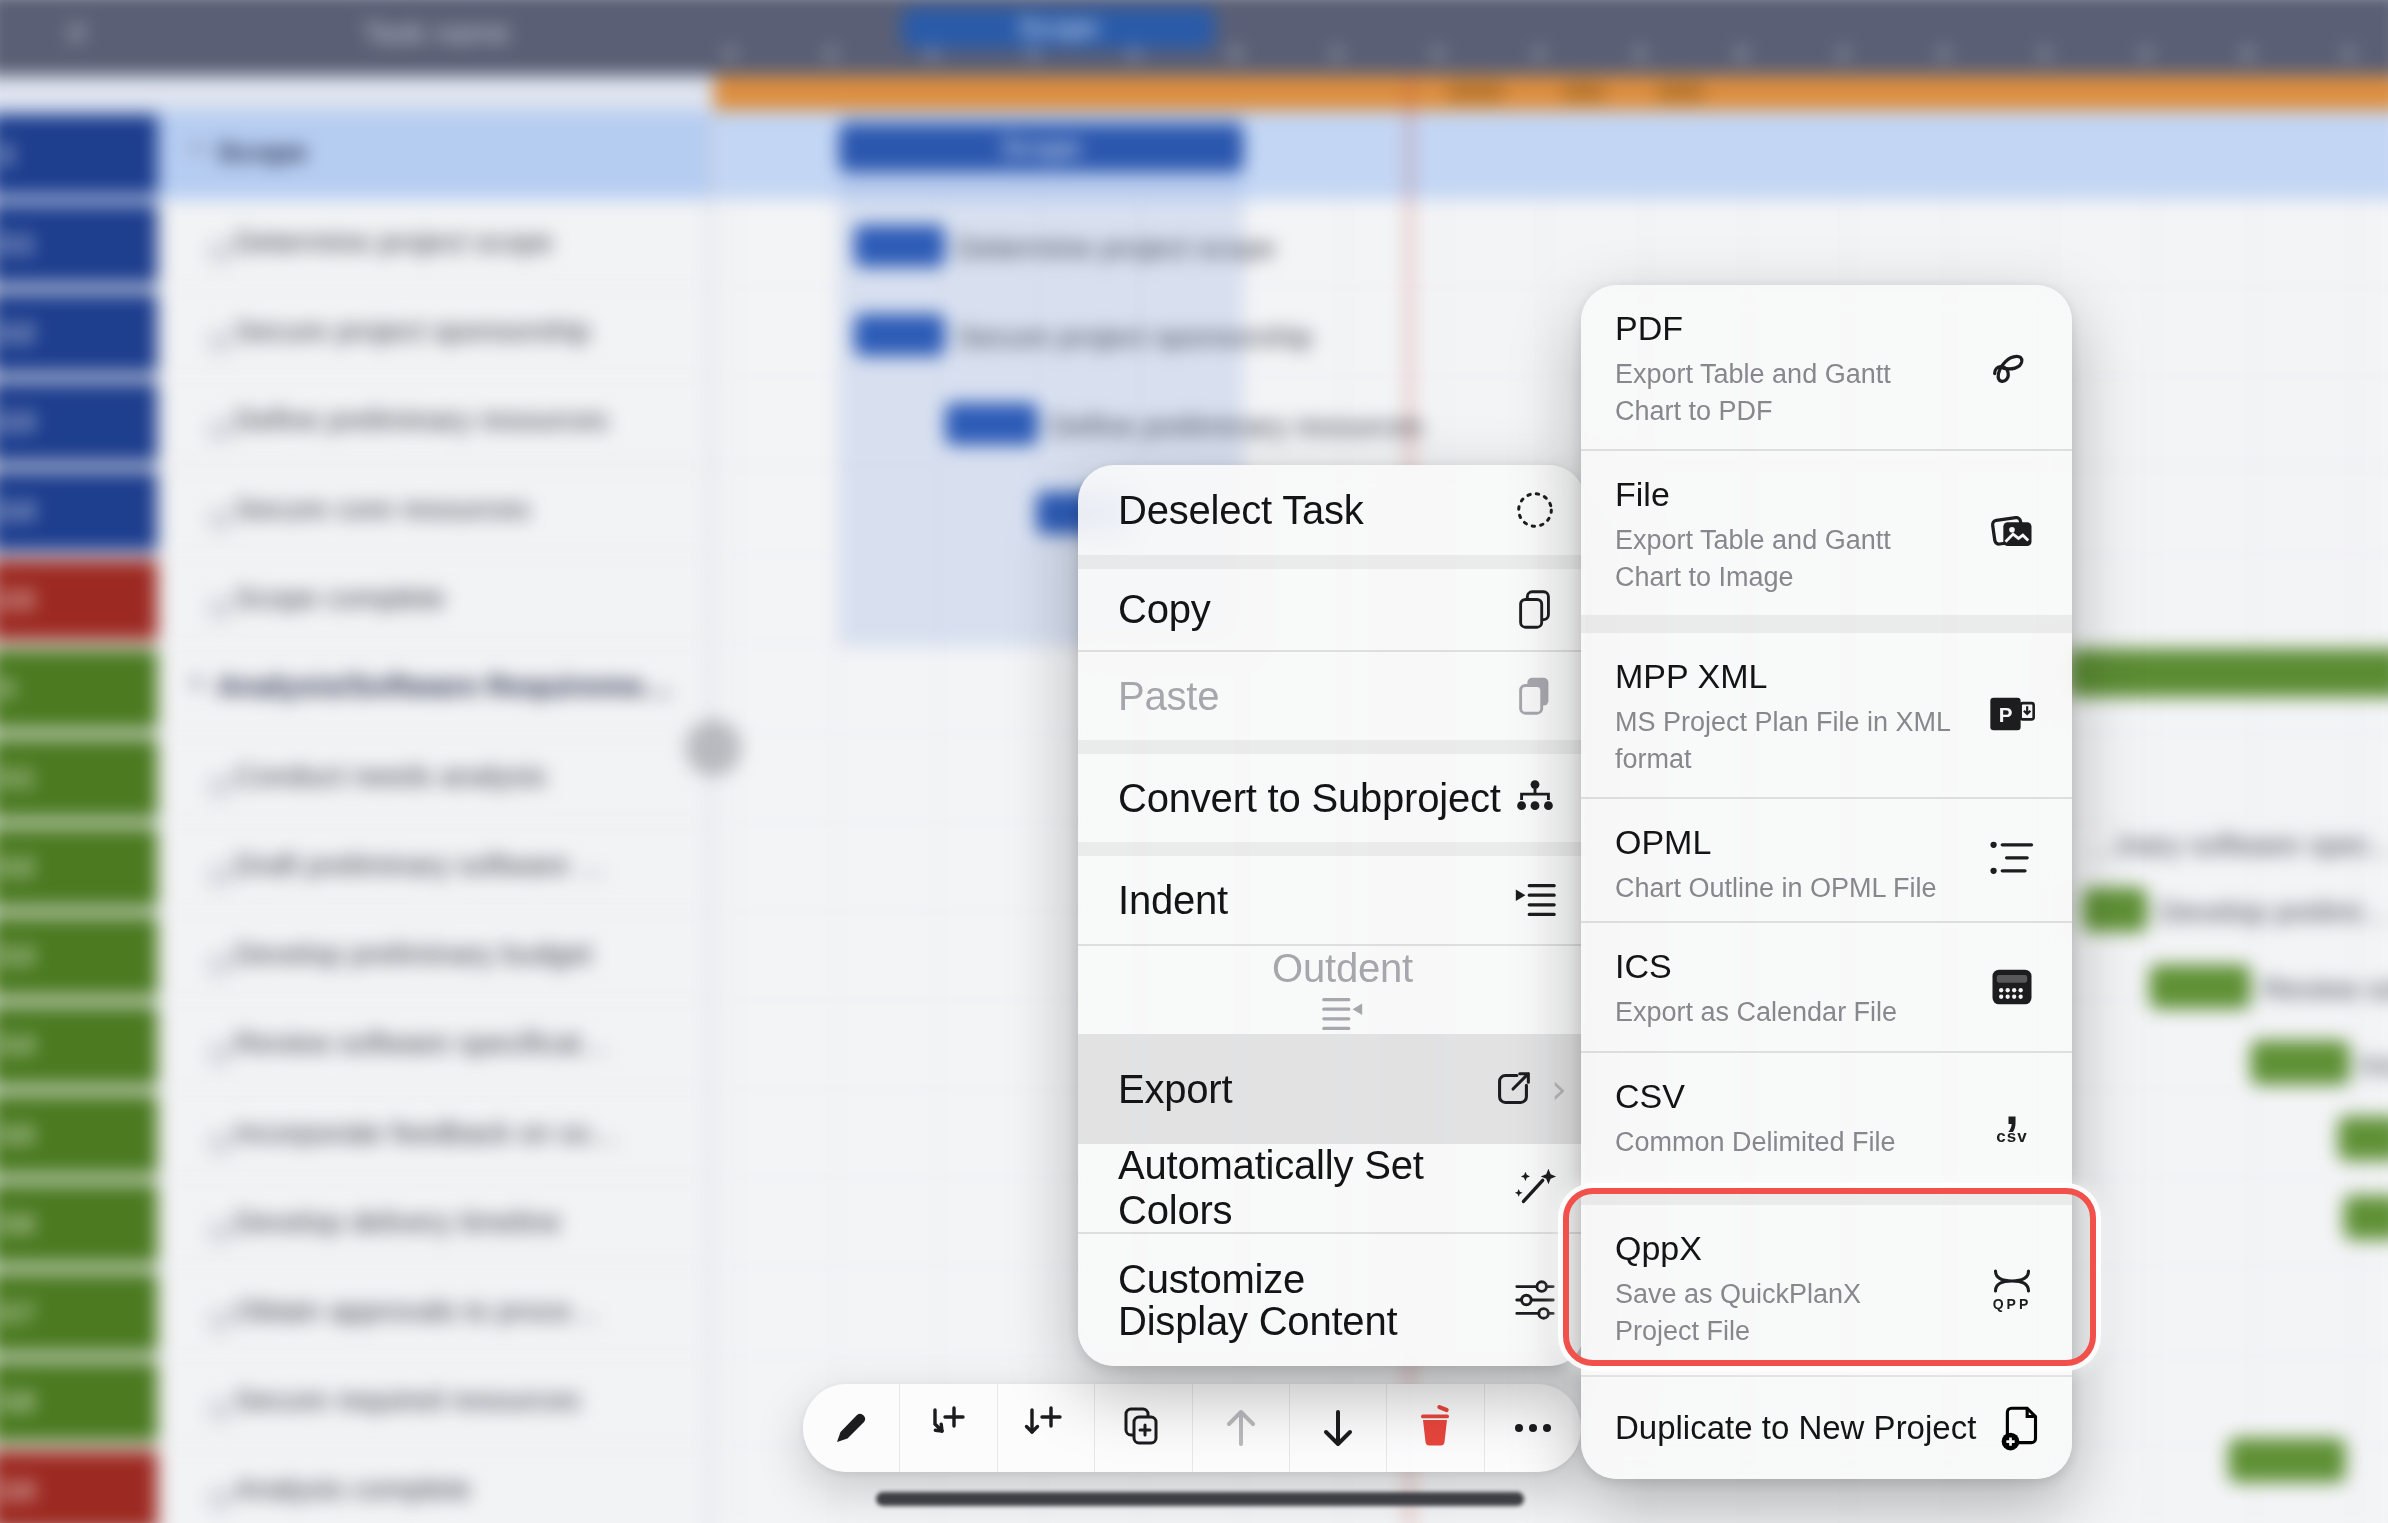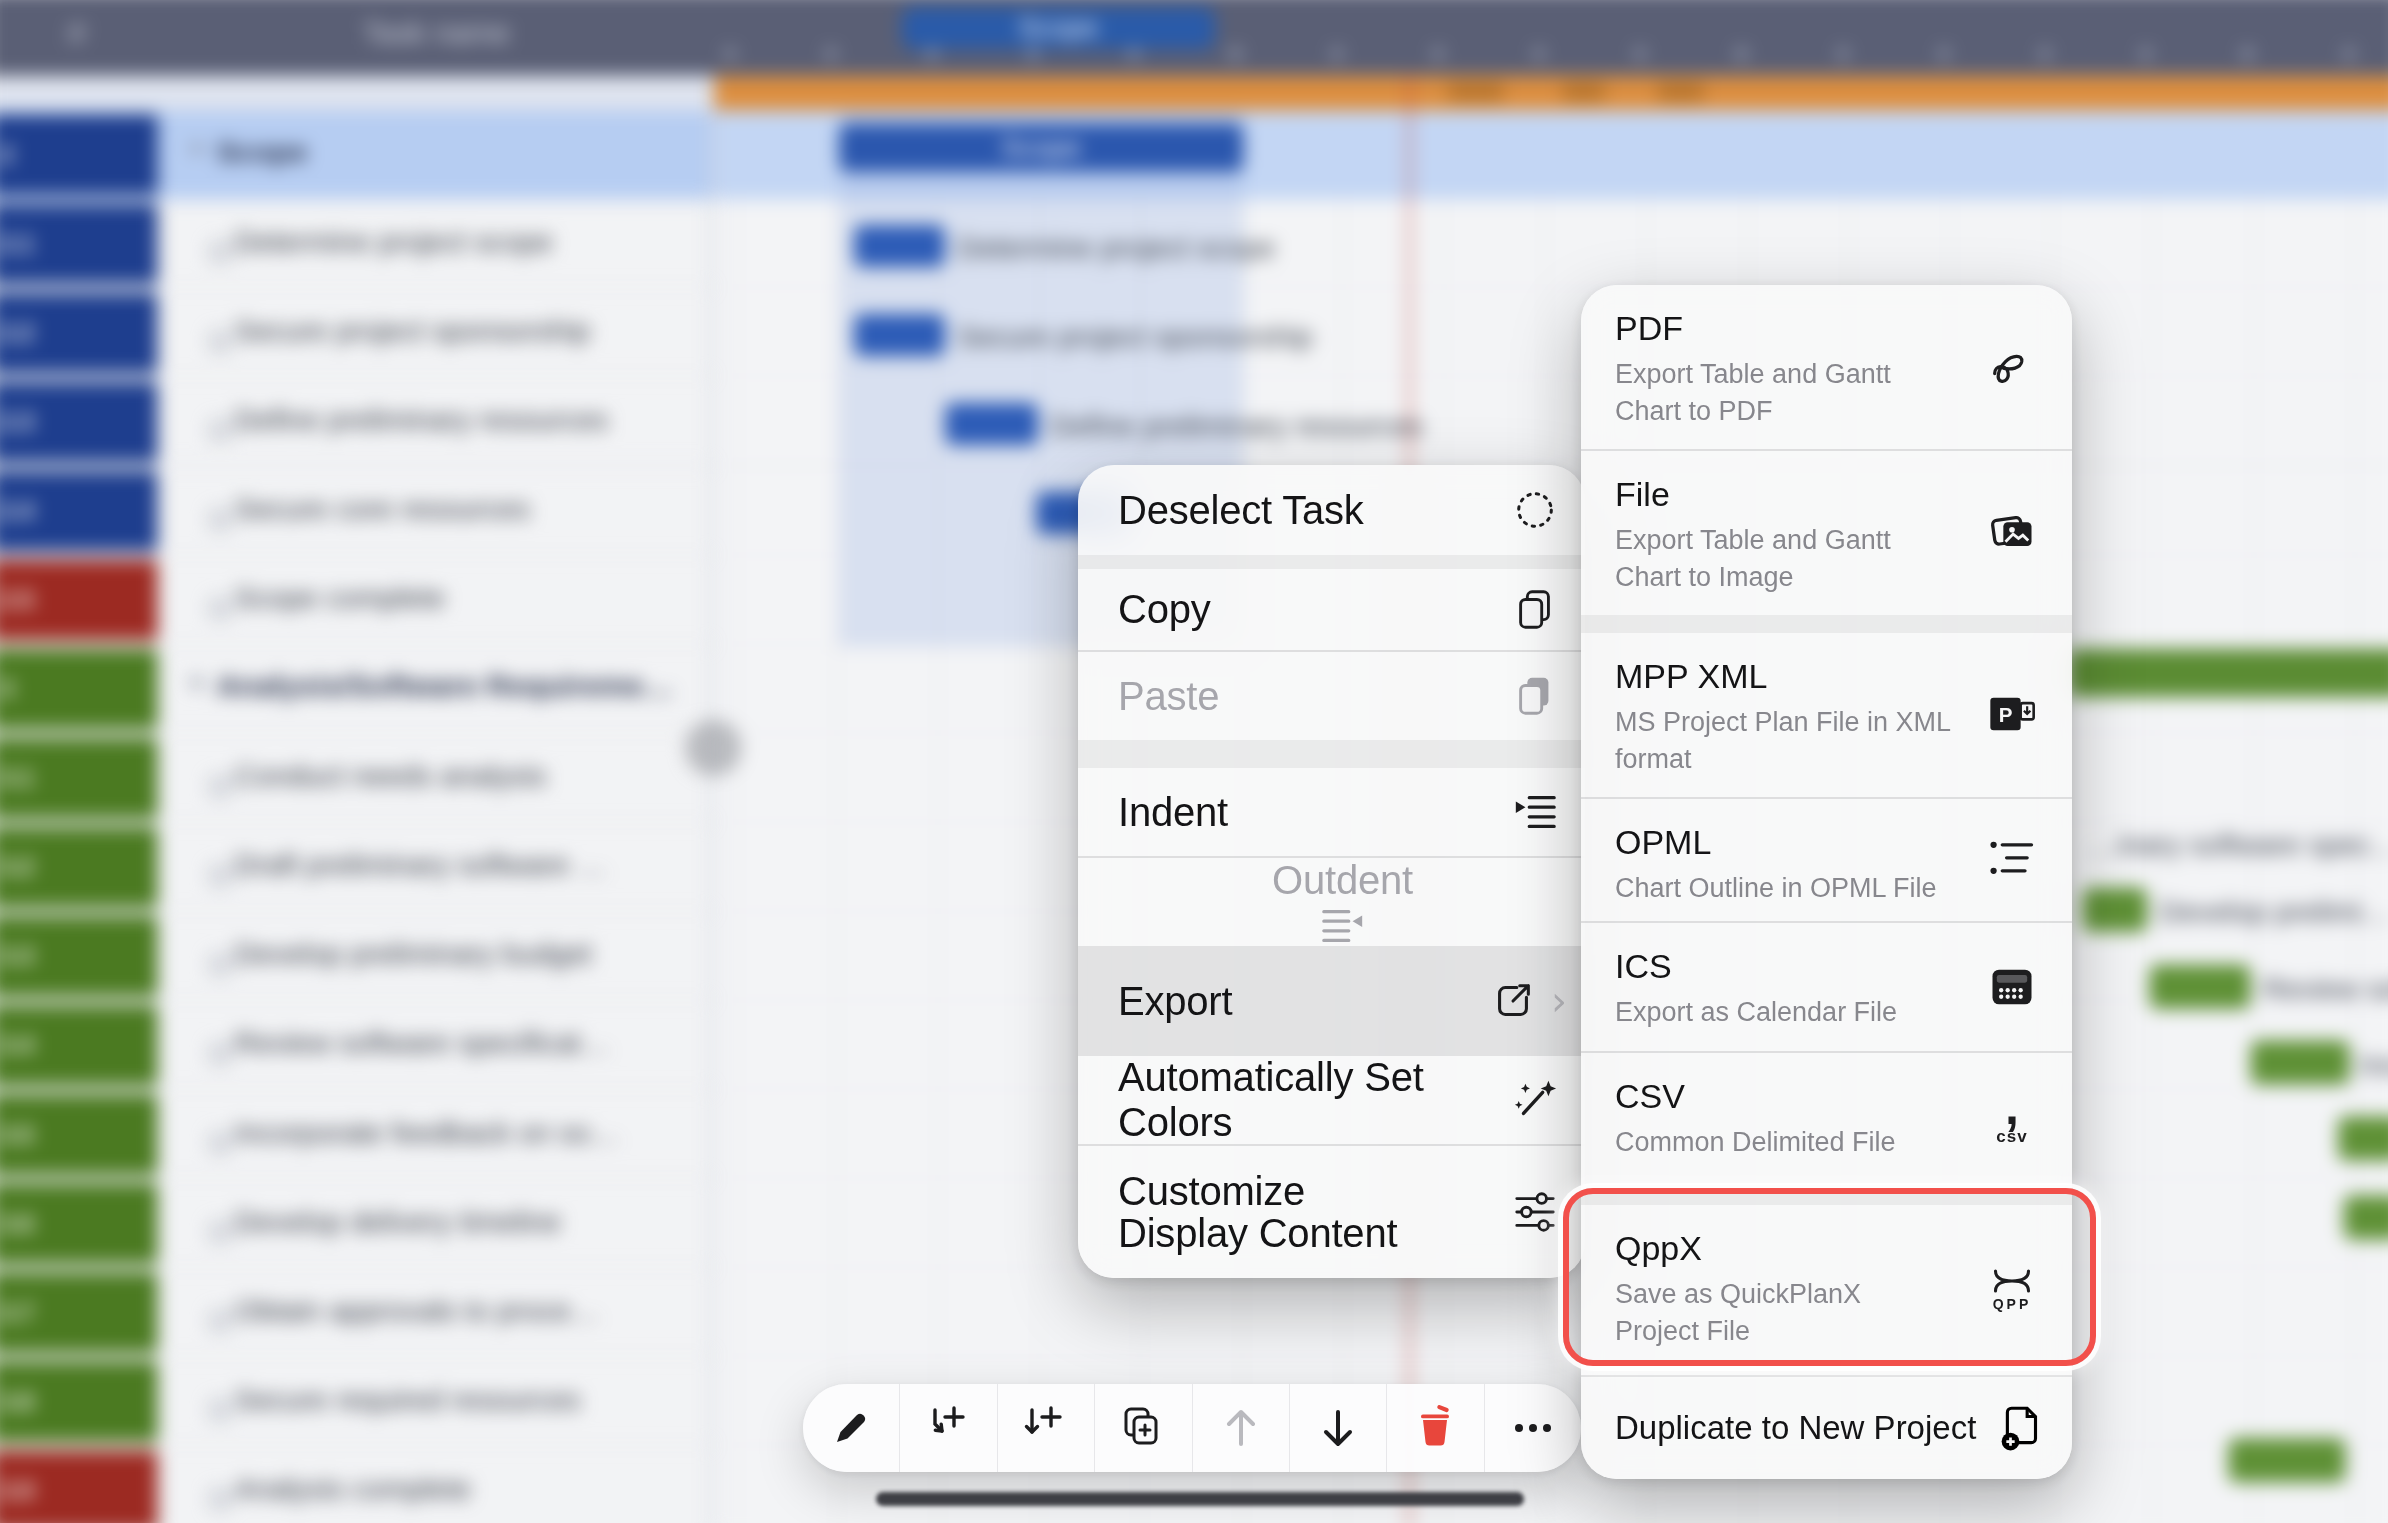--- a/index.html
+++ b/index.html
@@ -216,20 +216,32 @@
     <div class="cm-item disabled" style="height:88px;">
       <span class="lbl">Paste</span>
       <span class="icon-slot">
         <svg width="46" height="46" viewBox="0 0 48 48">
             <rect x="16" y="5" width="22" height="29" rx="5" fill="currentColor"></rect>
             <rect x="9" y="13" width="22" height="29" rx="5" fill="#f6f6f7" stroke="currentColor" stroke-width="3"></rect>
           </svg>
       </span>
     </div>
     <div class="sep-thick"></div>
+    <div class="cm-item" style="height:88px;">
+      <span class="lbl">Convert to Subproject</span>
+      <span class="icon-slot">
+        <svg width="46" height="46" viewBox="0 0 48 48">
+            <circle cx="24" cy="10" r="4.6" fill="currentColor"></circle>
+            <path d="M24 14v6M10 26v-6h28v6" fill="none" stroke="currentColor" stroke-width="3"></path>
+            <circle cx="10" cy="32" r="4.6" fill="currentColor"></circle>
+            <circle cx="24" cy="32" r="4.6" fill="currentColor"></circle>
+            <circle cx="38" cy="32" r="4.6" fill="currentColor"></circle>
+          </svg>
+      </span>
+    </div>
     <div class="sep-thick"></div>
     <div class="cm-item" style="height:88px;">
       <span class="lbl">Indent</span>
       <span class="icon-slot">
         <svg width="46" height="46" viewBox="0 0 48 48">
             <path d="M18 9h26M18 19h26M18 29h26M18 39h26" stroke="currentColor" stroke-width="3.4" stroke-linecap="round"></path>
             <path d="M4 13l10 6-10 6z" fill="currentColor"></path>
           </svg>
       </span>
     </div>

